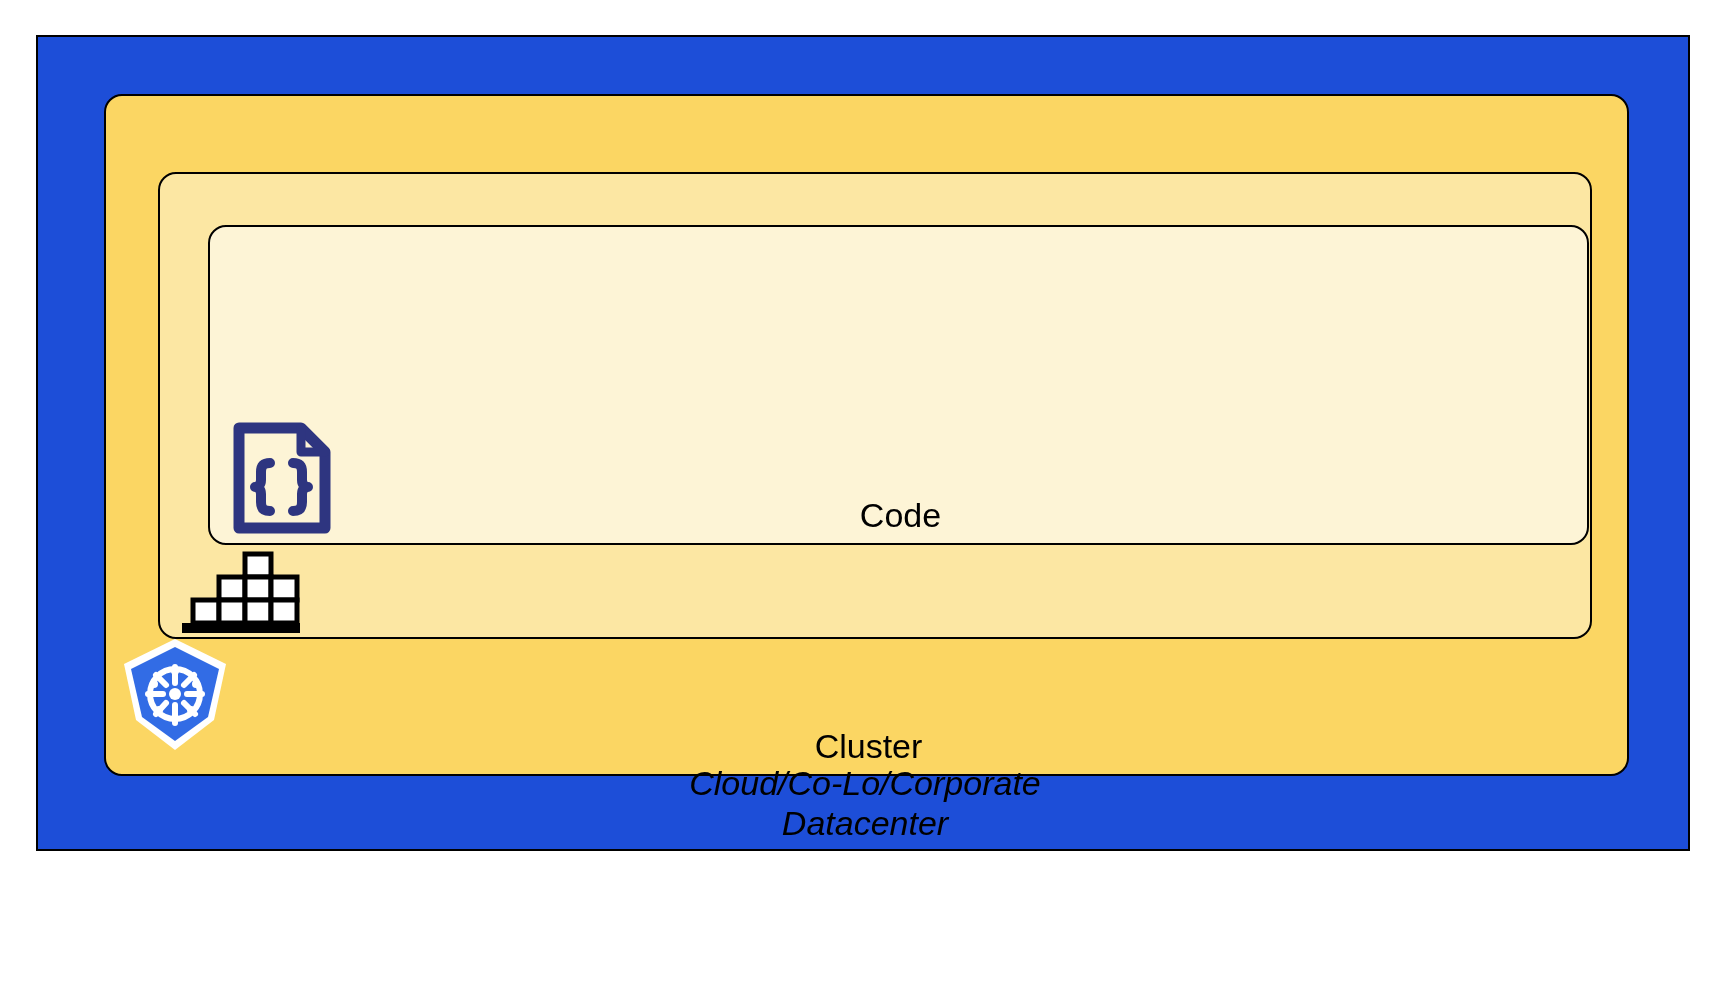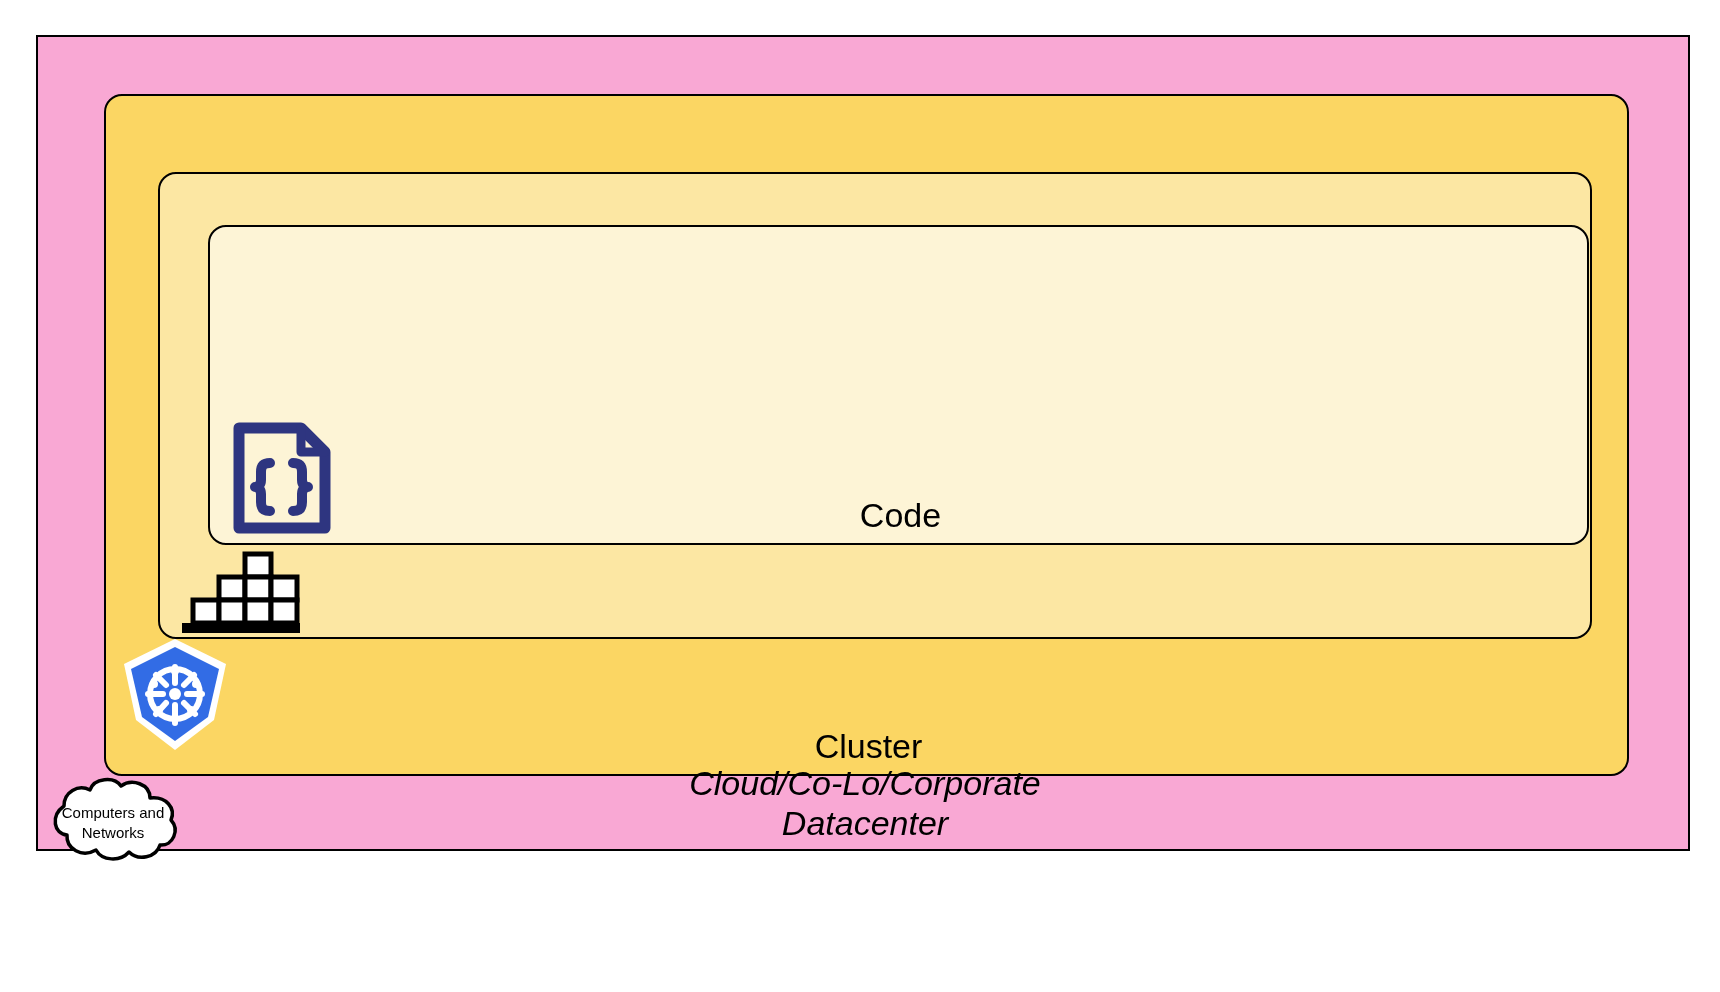--- a/index.html
+++ b/index.html
@@ -27,21 +27,21 @@
     position: absolute;
     box-sizing: border-box;
     border: 2px solid #000000;
   }
 
   #layer-datacenter {
     left: 36px;
     top: 35px;
     width: 1654px;
     height: 816px;
-    background: #f9a8d4;
+    background: #1d4ed8;
     border-radius: 0px;
   }
 
   #layer-cluster {
     left: 102px;
     top: 92px;
     width: 1525px;
     height: 682px;
     background: #FBD663;
     border-radius: 18px;
@@ -224,30 +224,14 @@
         </svg>
       </div>
 
       <div class="layer-label" id="label-cluster">Cluster</div>
     </div>
 
     <div class="layer-label" id="label-datacenter">Cloud/Co-Lo/Corporate
 Datacenter</div>
   </div>
 
-  <div id="cloud-computers-networks">
-    <svg width="170" height="92" viewBox="0 0 170 92" xmlns="http://www.w3.org/2000/svg">
-      <path d="M36 34
-               C36 20 50 12 62 18
-               C66 6 86 4 93 14
-               C104 6 122 12 122 26
-               C138 24 148 36 143 48
-               C152 58 145 74 132 73
-               C128 86 110 89 101 80
-               C92 90 74 89 68 78
-               C54 86 38 77 39 63
-               C26 62 22 44 36 34 Z" fill="#FFFFFF" stroke="#000000" stroke-width="3.5" stroke-linejoin="round"></path>
-      <text class="cloud-text" x="85" y="46" text-anchor="middle">Computers and</text>
-      <text class="cloud-text" x="85" y="66" text-anchor="middle">Networks</text>
-    </svg>
-  </div>
 
 </div>
 
 </body></html>

